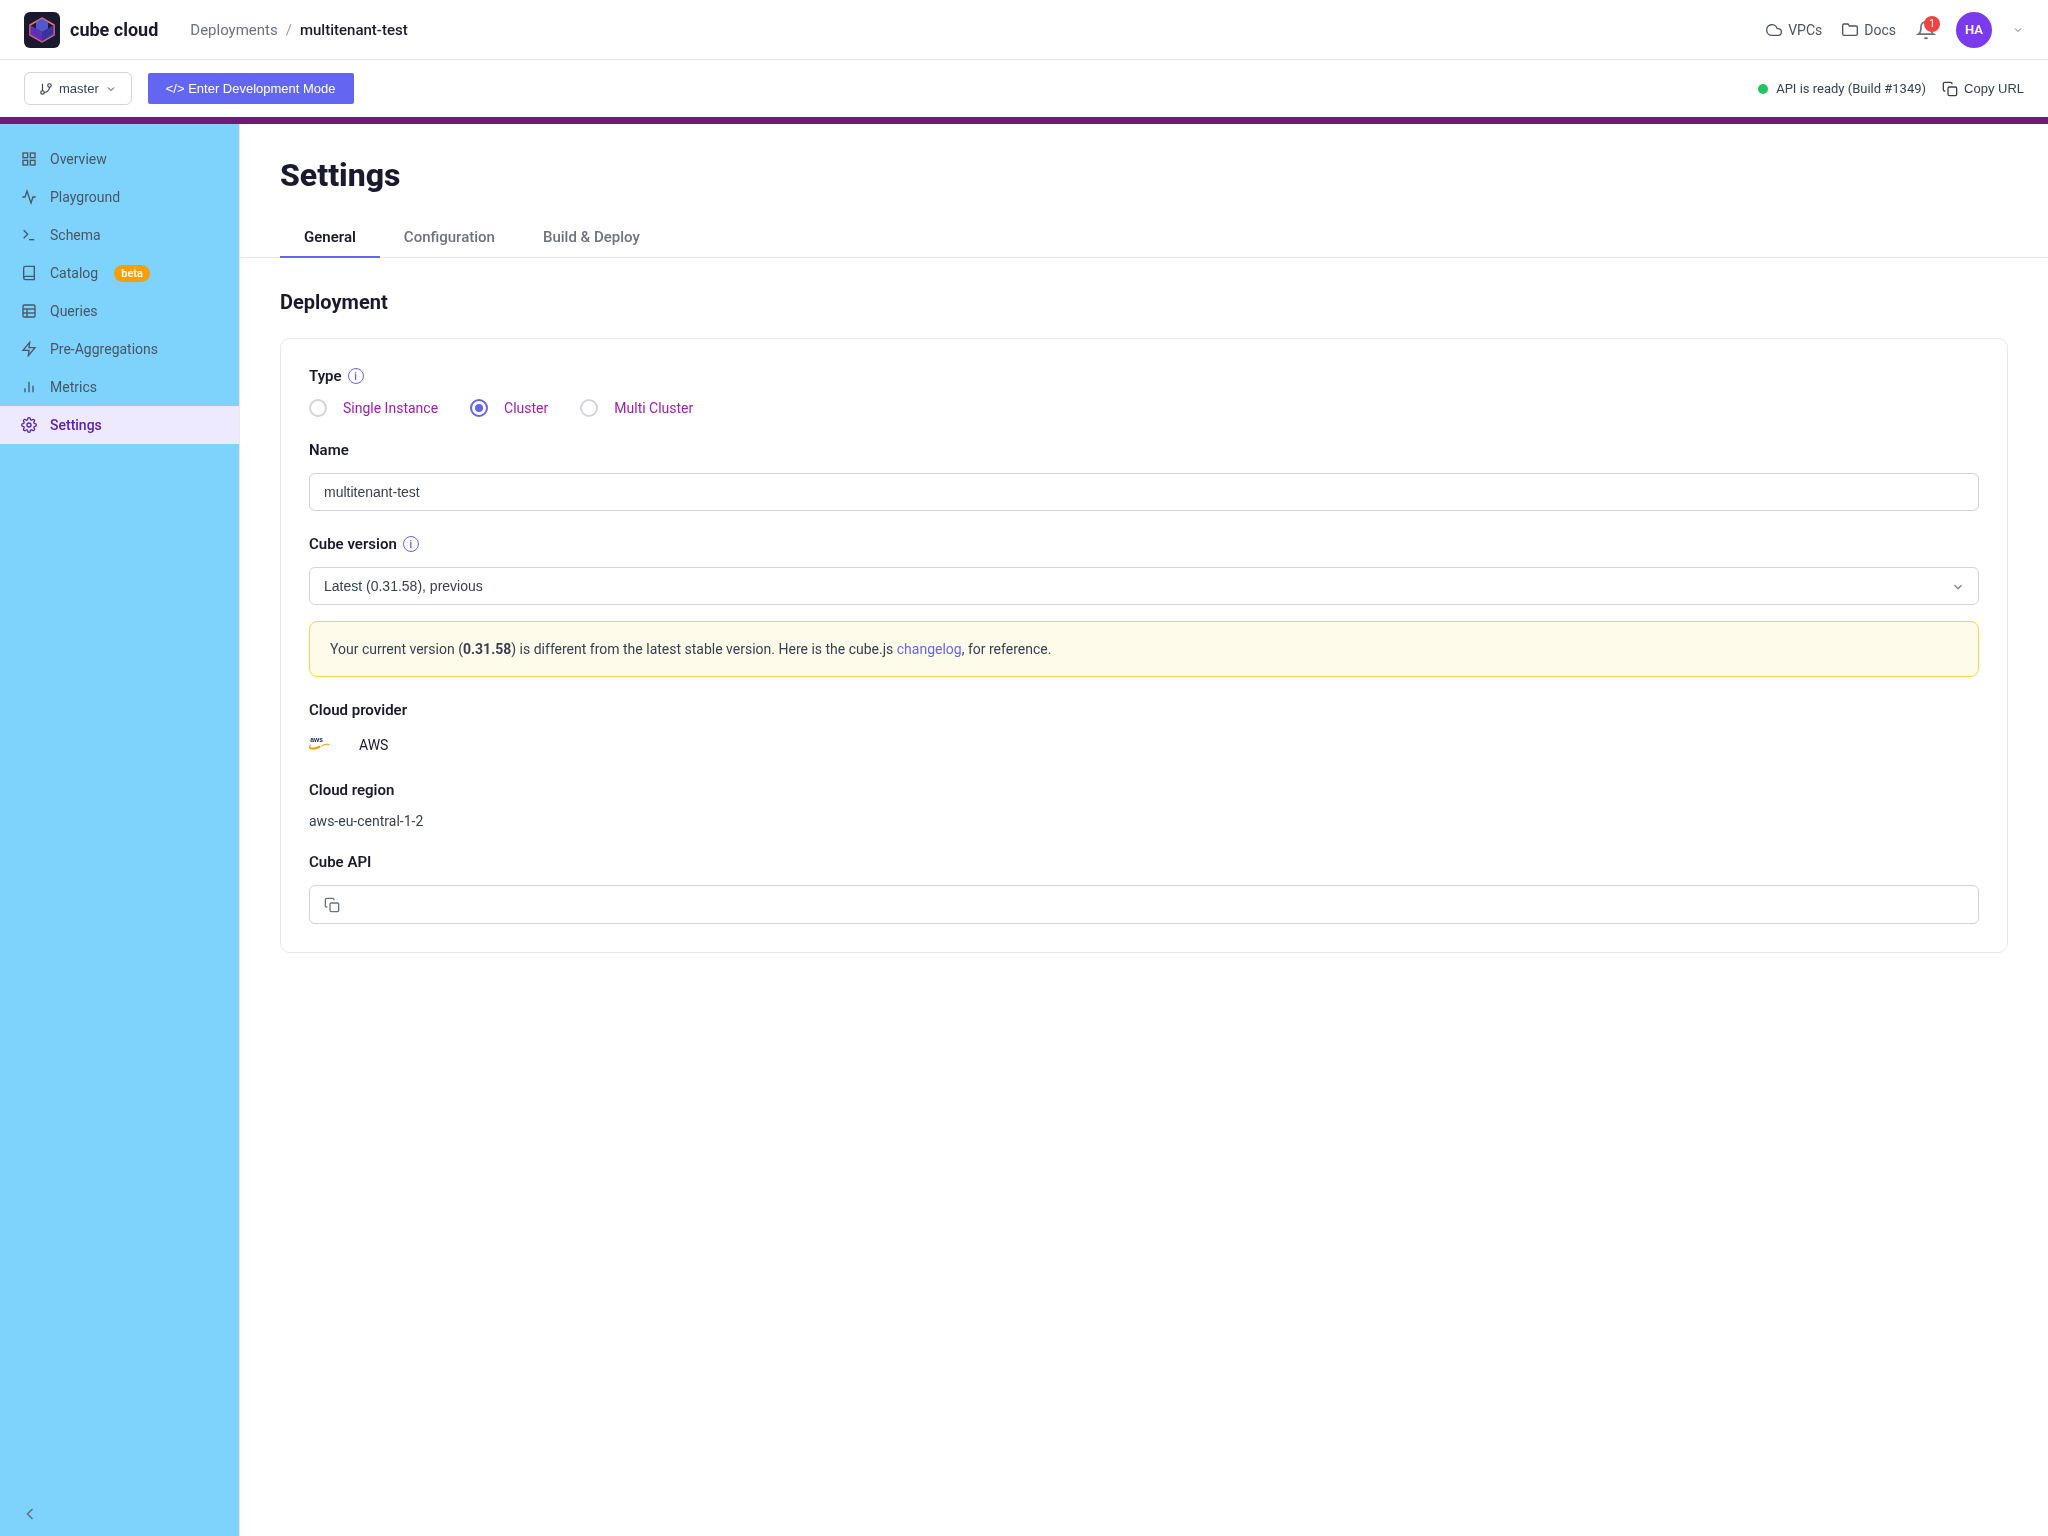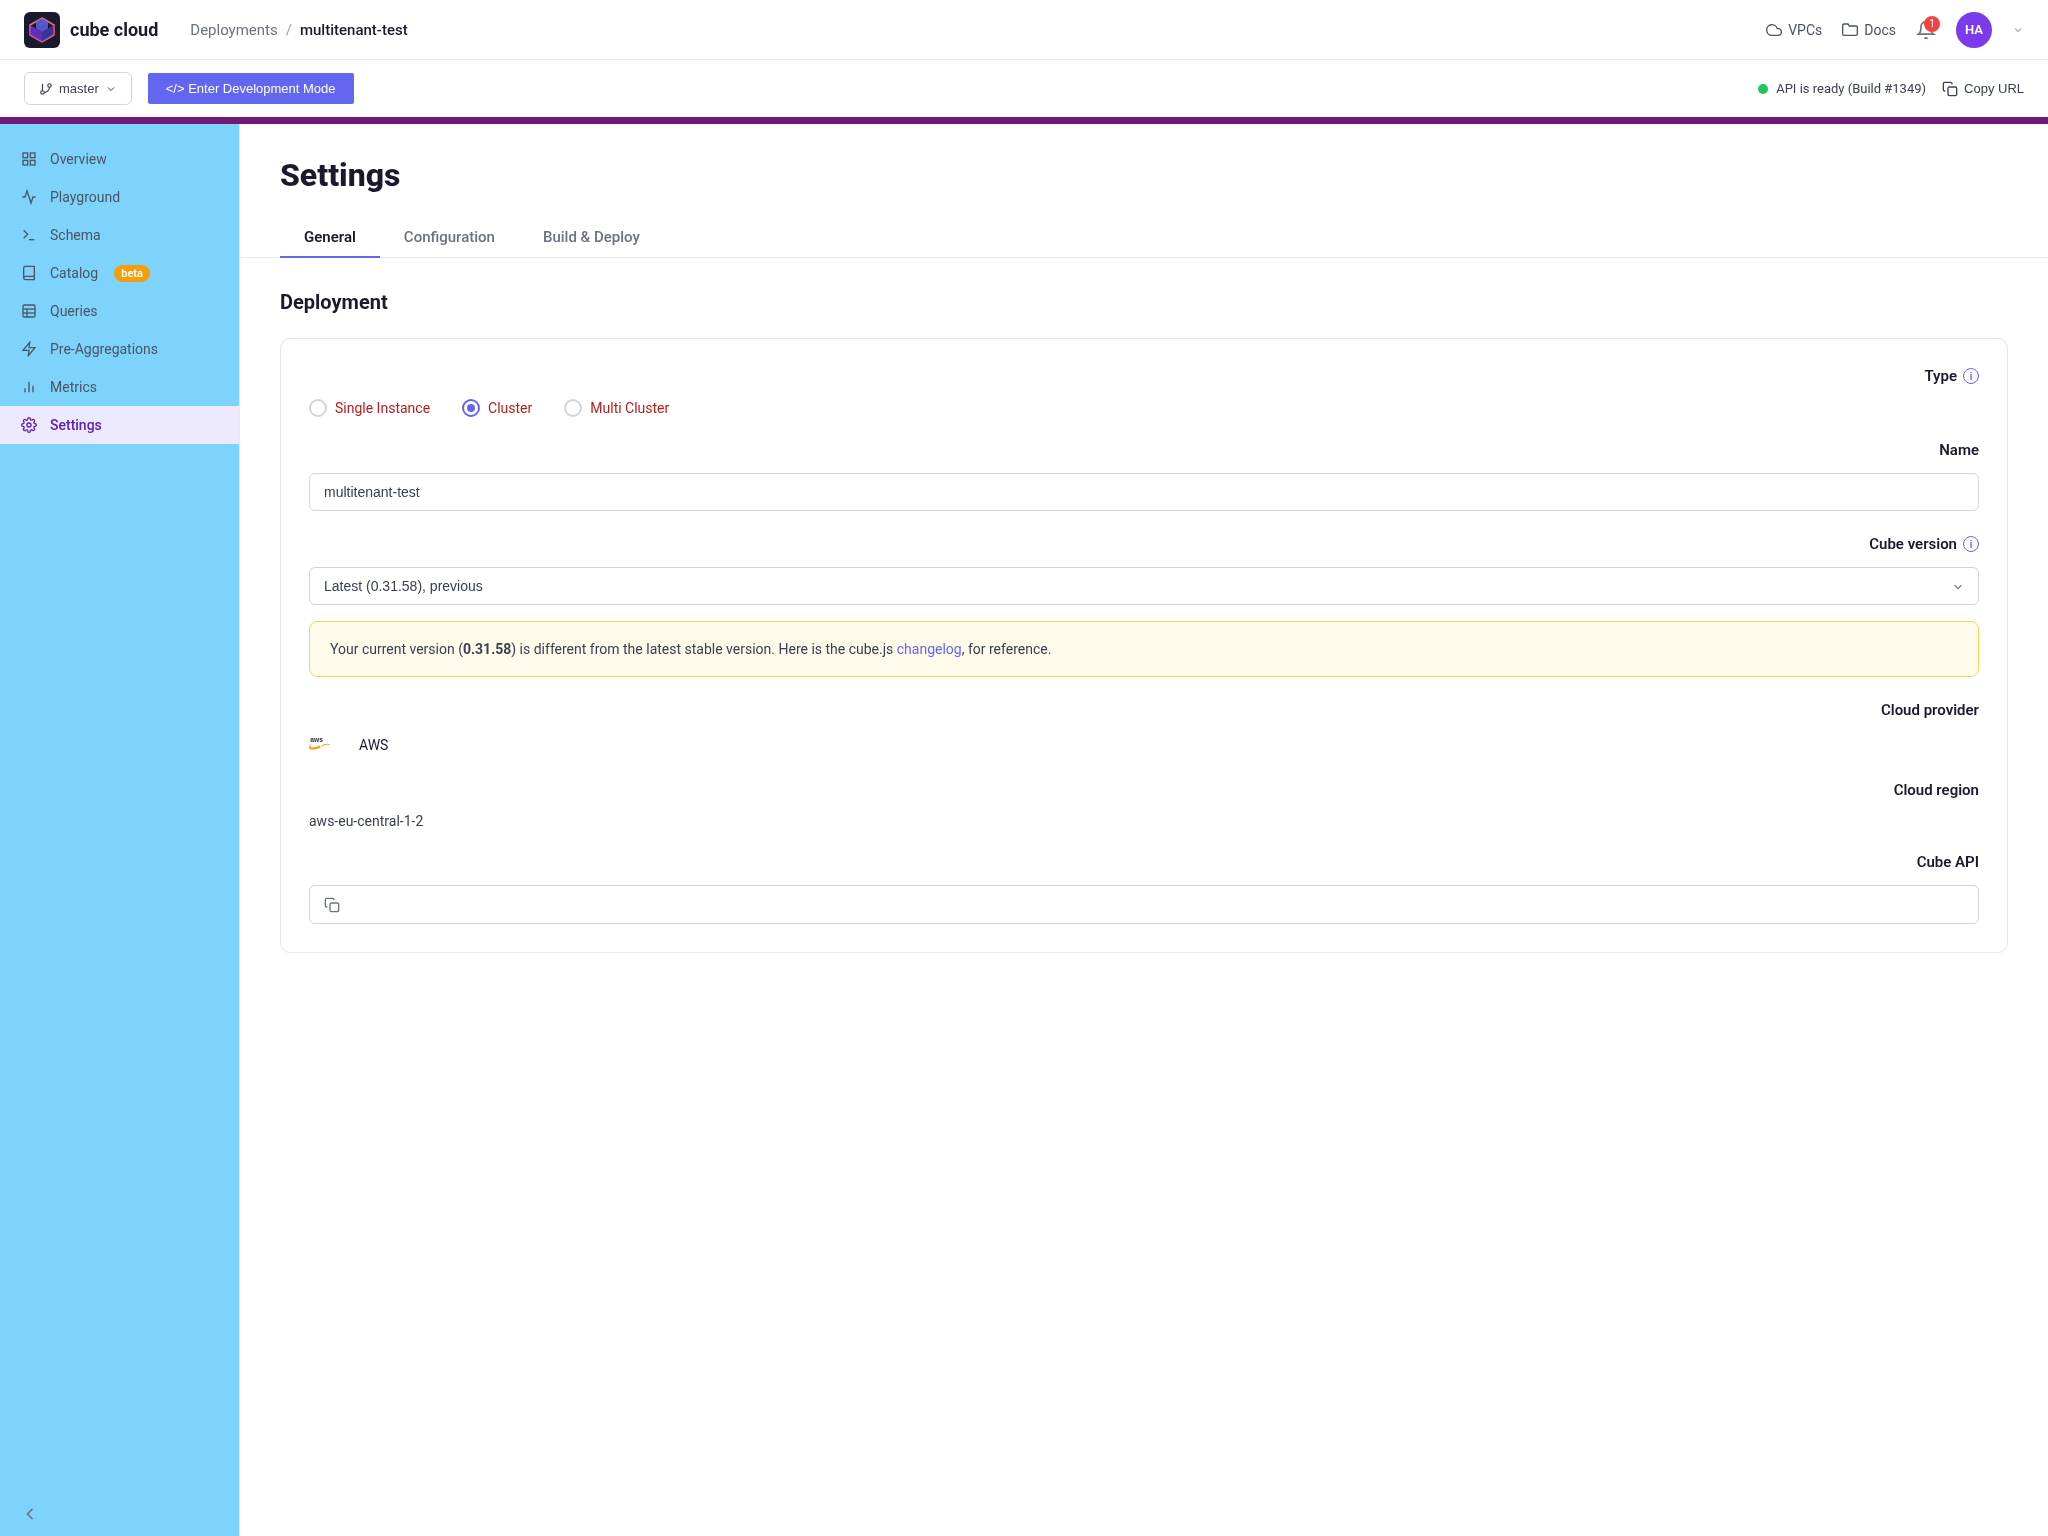--- a/index.html
+++ b/index.html
@@ -73,26 +73,26 @@
 
     
     .settings-content { padding: 32px 40px; }
 
     .section-title { font-size: 20px; font-weight: 700; color: #1a1a2e; margin-bottom: 24px; }
 
     .card {
       border: 1px solid #e5e7eb; border-radius: 10px; padding: 28px; margin-bottom: 24px;
     }
 
-    .field-label { font-size: 15px; font-weight: 600; color: #1a1a2e; margin-bottom: 14px; display: flex; align-items: center; gap: 6px; justify-content: flex-end; }
+    .field-label { font-size: 15px; font-weight: 600; color: #1a1a2e; margin-bottom: 14px; display: flex; align-items: center; gap: 6px; }
     .info-icon { width: 16px; height: 16px; border: 1.5px solid #6366f1; border-radius: 50%; display: inline-flex; align-items: center; justify-content: center; font-size: 10px; color: #6366f1; cursor: pointer; }
 
     
     .radio-group { display: flex; gap: 32px; align-items: center; }
-    .radio-option { display: flex; align-items: center; gap: 8px; cursor: pointer; font-size: 14px; color: #b91c1c; }
+    .radio-option { display: flex; align-items: center; gap: 16px; cursor: pointer; font-size: 14px; color: #a21caf; }
     .radio-circle {
       width: 18px; height: 18px; border-radius: 50%; border: 2px solid #d1d5db;
       display: flex; align-items: center; justify-content: center;
     }
     .radio-circle.selected { border-color: #6366f1; }
     .radio-circle.selected::after { content: ''; width: 8px; height: 8px; background: #6366f1; border-radius: 50%; }
 
     
     .text-input {
       width: 100%; padding: 10px 14px; border: 1px solid #d1d5db; border-radius: 6px;

